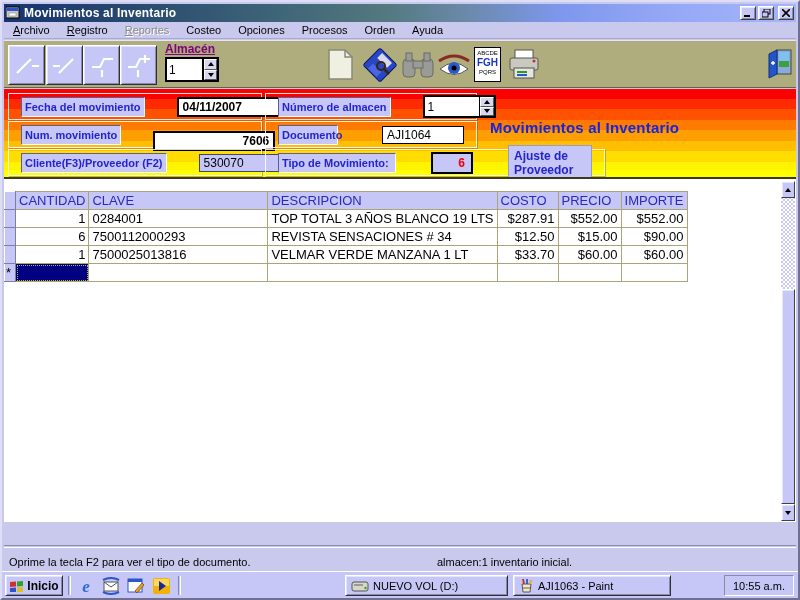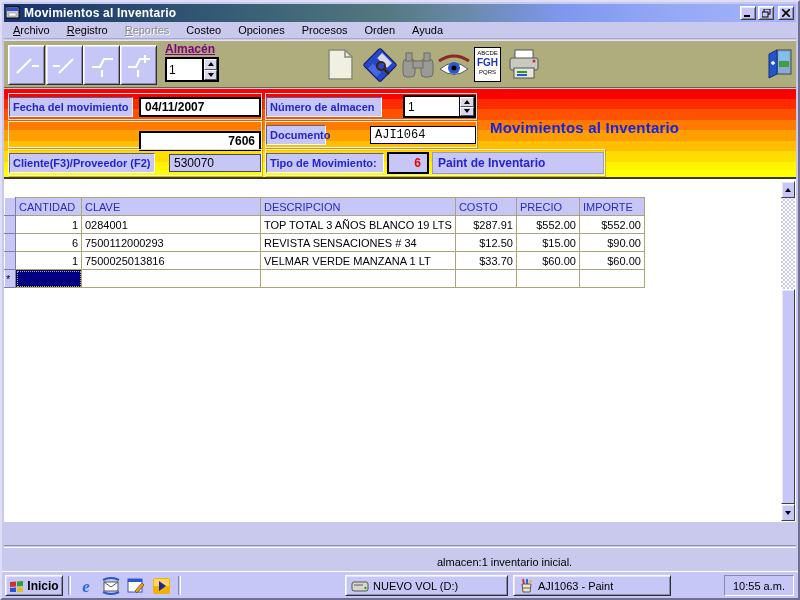--- a/index.html
+++ b/index.html
@@ -45,41 +45,41 @@
   .tri-up { width:0; height:0; border-left:3px solid transparent; border-right:3px solid transparent; border-bottom:4px solid #000; }
   .tri-down { width:0; height:0; border-left:3px solid transparent; border-right:3px solid transparent; border-top:4px solid #000; }
   .tbico { position:absolute; display:flex; align-items:center; justify-content:flex-start; cursor:default; }
 
   
   .formarea { position:absolute; left:2px; right:2px; top:87px; height:88px;
     background:linear-gradient(180deg,
       #F90200 0%,#F90200 11%, #FF2B00 11%,#FF2B00 23%, #FF5200 23%,#FF5200 35%,
       #FF7A00 35%,#FF7A00 47%, #FF9E00 47%,#FF9E00 59%, #FFBF00 59%,#FFBF00 71%,
       #FFDD00 71%,#FFDD00 83%, #FFF400 83%,#FFF400 92%, #FFFF00 92%); }
-  .fgroup { position:absolute; display:flex; align-items:center; padding:0;
-    border:1px solid rgba(255,255,255,.85); box-shadow:1px 1px 0 rgba(120,60,0,.35); }
+  .fgroup { position:absolute; display:flex; align-items:center; padding:12px;
+    border:1px solid rgba(255,255,255,.85); box-shadow:1px 1px 0 rgba(120,60,0,.35);gap:32px; }
   .chip { background:#C6C6F7; border:1px solid; border-color:#5E5E92 #FFFFFF #FFFFFF #5E5E92;
     color:#2424CC; font-weight:bold; font-size:11px; padding:3px 3px; white-space:nowrap; }
   .binput { background:#fff; border:2px solid #000; font:bold 12px "Liberation Sans",sans-serif;
     padding:1px 4px; outline:none; }
   .ninput { background:#fff; border:1px solid #000; font:12px "Liberation Sans",sans-serif;
     padding:1px 4px; outline:none; }
   .lavinput { background:#C6C6F7; border:1px solid #44446a; font:12px "Liberation Sans",sans-serif;
     padding:1px 4px; outline:none; }
   .form-title { position:absolute; left:486px; top:30px; color:#1226E0; font-weight:bold;
     font-size:15px; letter-spacing:.2px; }
   .tipo-code { width:42px; background:#C6C6F7; border:2px solid #000; color:#F00000;
     font-weight:bold; font-size:12px; text-align:right; padding:2px 6px 2px 2px; }
   .tipo-name { background:#C6C6F7; color:#2424CC; font-weight:bold; font-size:12px;
     padding:3px 5px; margin-left:3px; flex:1; border:1px solid #9a9ac8; }
 
   
   .gridarea { position:absolute; left:2px; right:2px; top:175px; height:345px; background:#fff;
     border-top:2px solid #3a3a20; }
-  table.grid { border-collapse:collapse; table-layout:fixed; font-size:11px; margin-top:18px; }
+  table.grid { border-collapse:collapse; table-layout:fixed; font-size:13px; margin-top:12px; }
   .grid td, .grid th { border:1px solid #ABA478; height:18px; padding:0 3px; background:#fff;
     overflow:hidden; white-space:nowrap; font-weight:normal; }
   .grid th { background:#C6C6F7; color:#2A2AB8; text-align:left; }
   .grid .sel { background:#C6C6F7; border-color:#FFFFFF #7D7DA8 #7D7DA8 #FFFFFF; padding:0 1px; }
   .grid .num { text-align:right; }
   .grid .cell-selected { background:#000080; outline:1px dotted #B8B838; outline-offset:-2px; }
 
   
   .vscroll { position:absolute; top:2px; right:1px; width:14px; height:340px; }
   .checker { background-image:conic-gradient(#FFFFFF 90deg,#C9C9F0 90deg 180deg,#FFFFFF 180deg 270deg,#C9C9F0 270deg);
@@ -261,20 +261,21 @@
       </svg>
     </div>
   </div>
 
   <div class="formarea">
     <div class="fgroup" style="left:4px; top:4px; width:254px; height:27px">
       <span class="chip" style="width:124px">Fecha del movimiento</span>
       <input class="binput" style="width: 122px; margin-left: auto;" value="04/11/2007">
     </div>
     <div class="fgroup" style="left:4px; top:32px; width:254px; height:27px">
+      <span class="chip" style="width:106px">Num. movimiento</span>
       <input class="binput" style="width: 122px; margin-left: auto; text-align: right; margin-top: 12px;" value="7606">
     </div>
     <div class="fgroup" style="left:4px; top:60px; width:254px; height:27px">
       <span class="chip">Cliente(F3)/Proveedor (F2)</span>
       <input class="lavinput" style="width: 92px; margin-left: auto;" value="530070">
     </div>
 
     <div class="fgroup" style="left:261px; top:4px; width:212px; height:27px">
       <span class="chip" style="width:116px">Número de almacen</span>
       <span style="margin-left:auto; display:flex; background:#fff; border:2px solid #000; height:23px">
@@ -284,26 +285,26 @@
               <span class="tri-up"></span>
             </div>
           <div>
               <span class="tri-down"></span>
             </div>
         </span>
       </span>
     </div>
     <div class="fgroup" style="left:261px; top:32px; width:212px; height:27px">
       <span class="chip" style="width:60px">Documento</span>
-      <input class="ninput" style="width: 106px; margin-left: auto; font-family: Liberation Mono, monospace;" value="AJI1064">
+      <input class="ninput" style="width: 82px; margin-left: auto;" value="AJI1064">
     </div>
     <div class="fgroup" style="left:261px; top:60px; width:340px; height:27px">
       <span class="chip" style="width:118px">Tipo de Movimiento:</span>
       <span class="tipo-code" style="margin-left:3px">6</span>
-      <span class="tipo-name">Paint de Inventario</span>
+      <span class="tipo-name">Ajuste de Proveedor</span>
     </div>
 
     <div class="form-title">Movimientos al Inventario</div>
   </div>
 
   <div class="gridarea">
     <table class="grid">
       <tbody>
           <tr>
         <th class="sel" style="width:11px"></th>
@@ -360,20 +361,21 @@
       <div class="sthumb" style="top:108px; height:215px"></div>
       <div class="sbtn" style="top:323px">
           <span class="tri-down"></span>
         </div>
     </div>
   </div>
 
   <div class="strip"></div>
 
   <div class="statusbar">
+    <span style="left:5px">Oprime la tecla F2 para ver el tipo de documento.</span>
     <span style="left:433px">almacen:1 inventario inicial.</span>
   </div>
 
   <div class="taskbar">
     <div class="startbtn">
       <svg width="15" height="13">
         <g transform="skewY(-4)">
           <rect x="1" y="3" width="6" height="5" fill="#D03030"></rect>
           <rect x="8" y="3" width="6" height="5" fill="#30A030"></rect>
           <rect x="1" y="9" width="6" height="5" fill="#3050D0"></rect>

